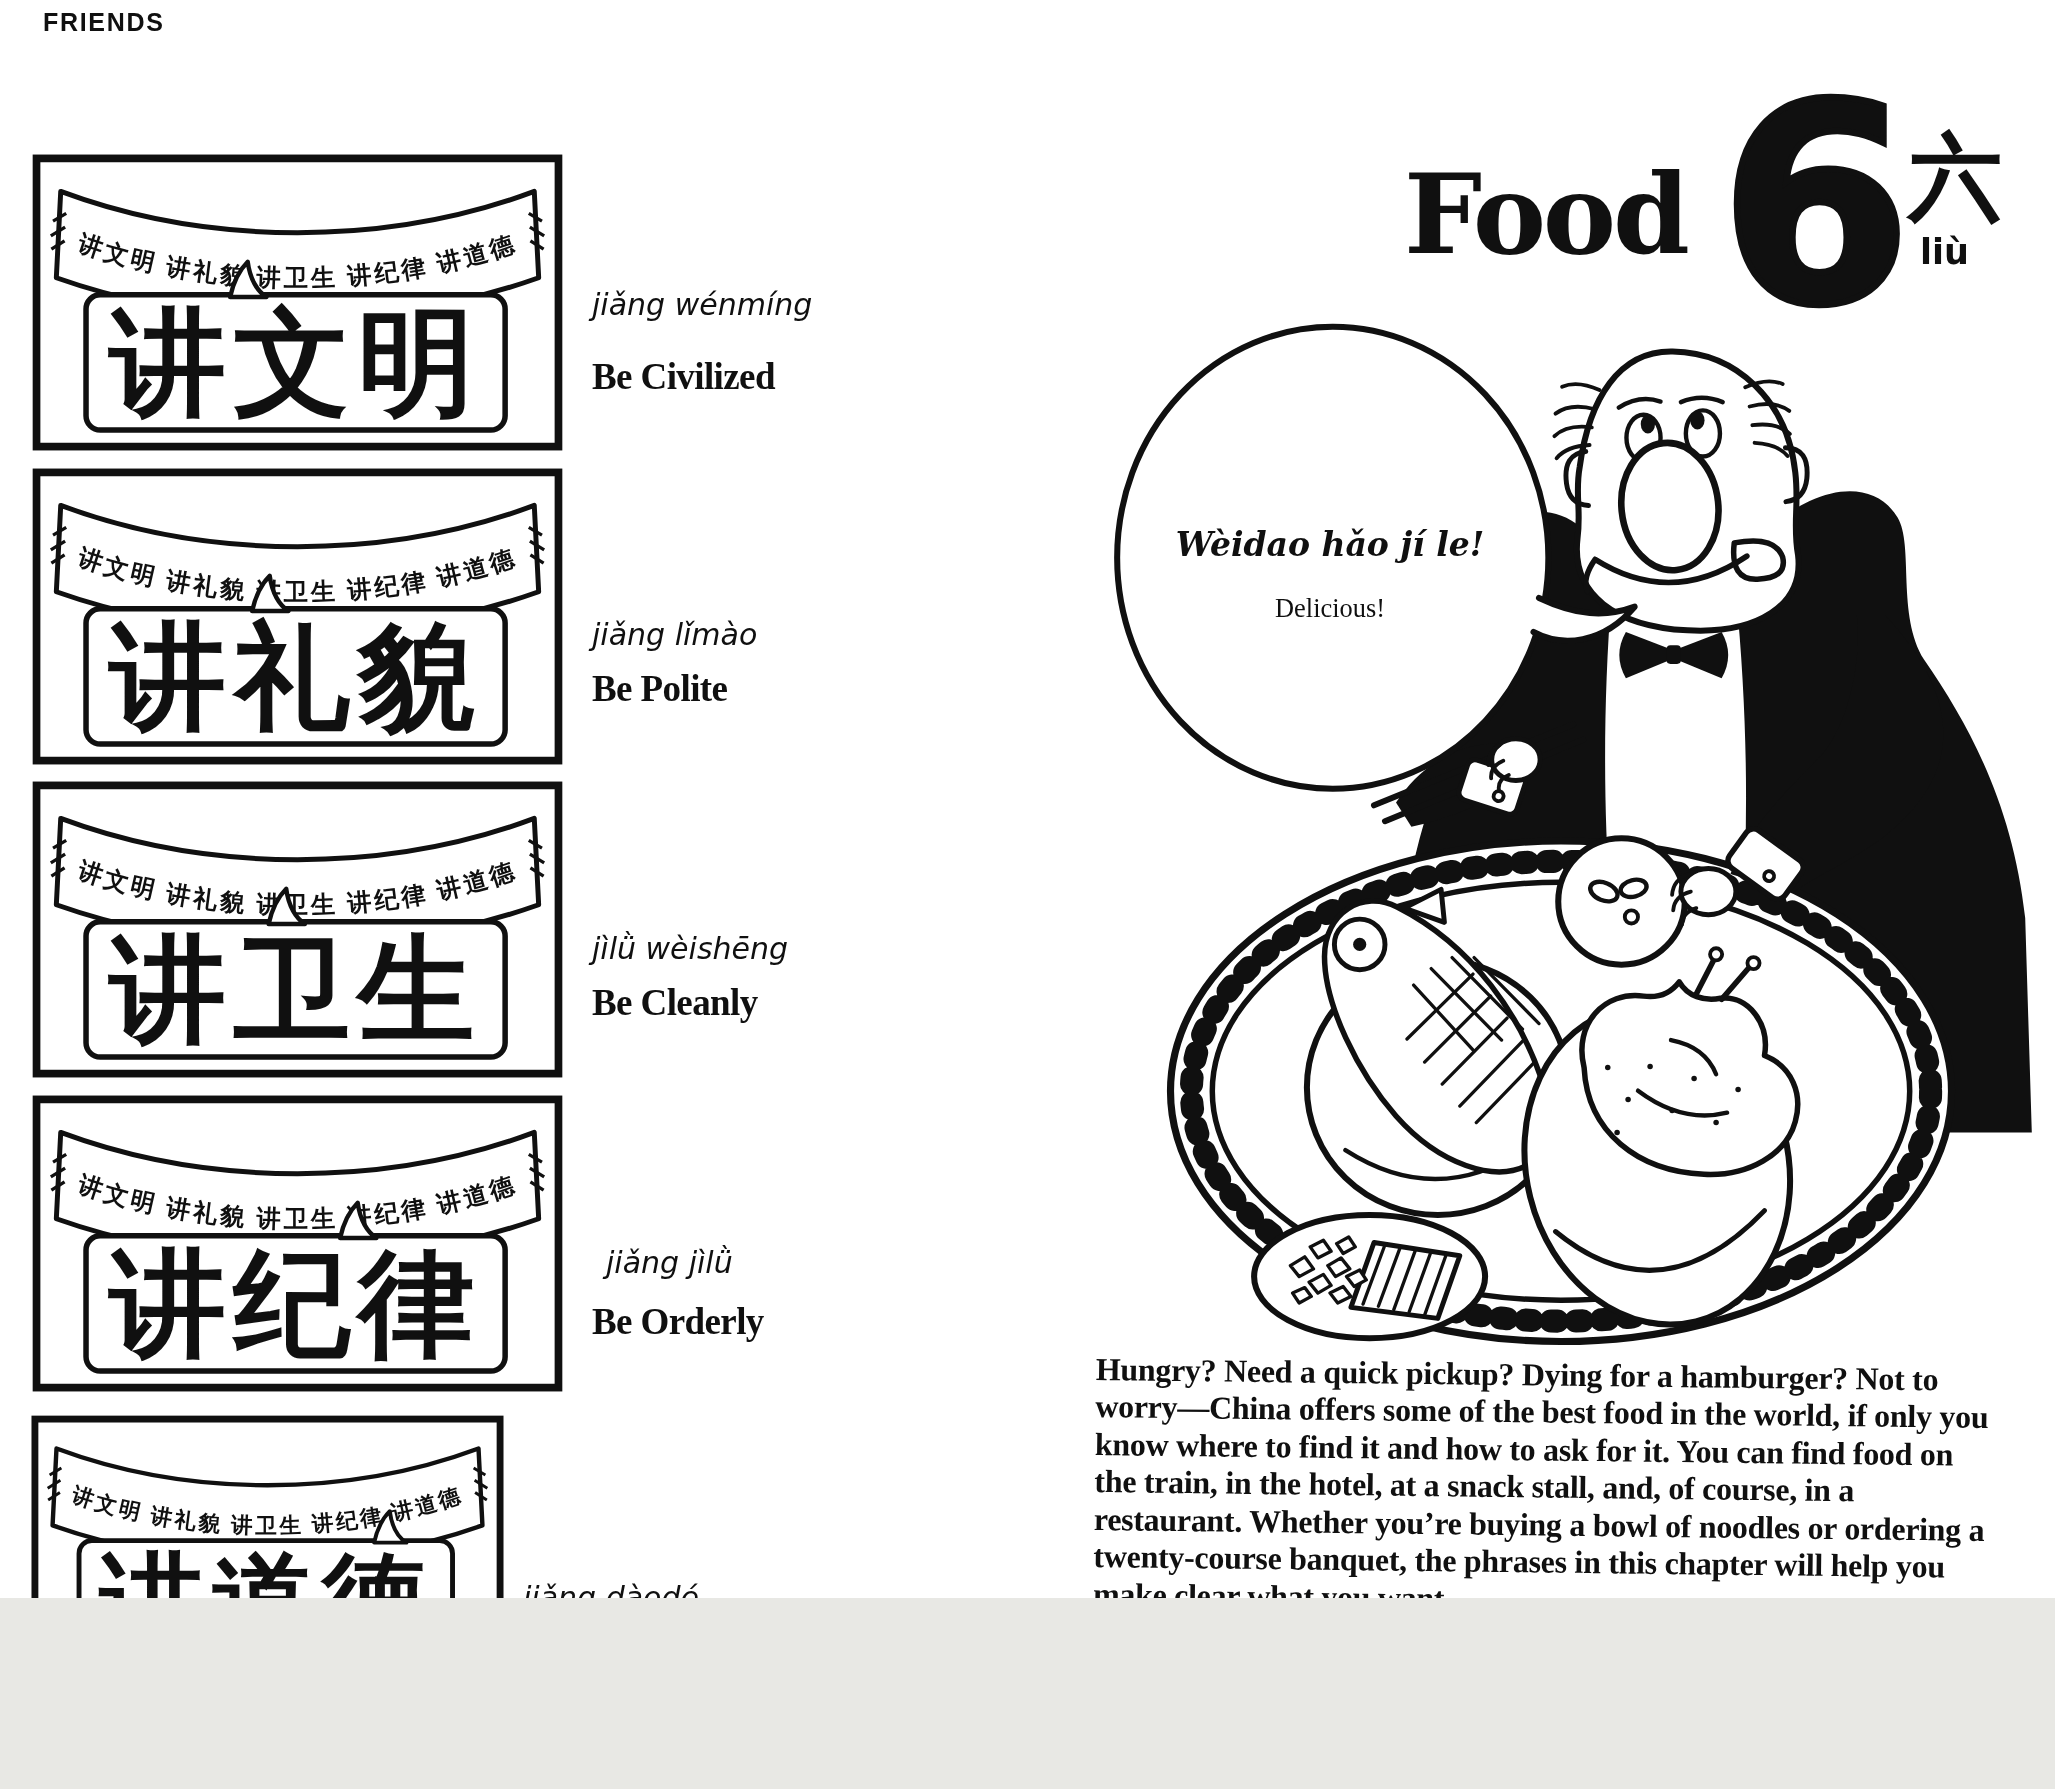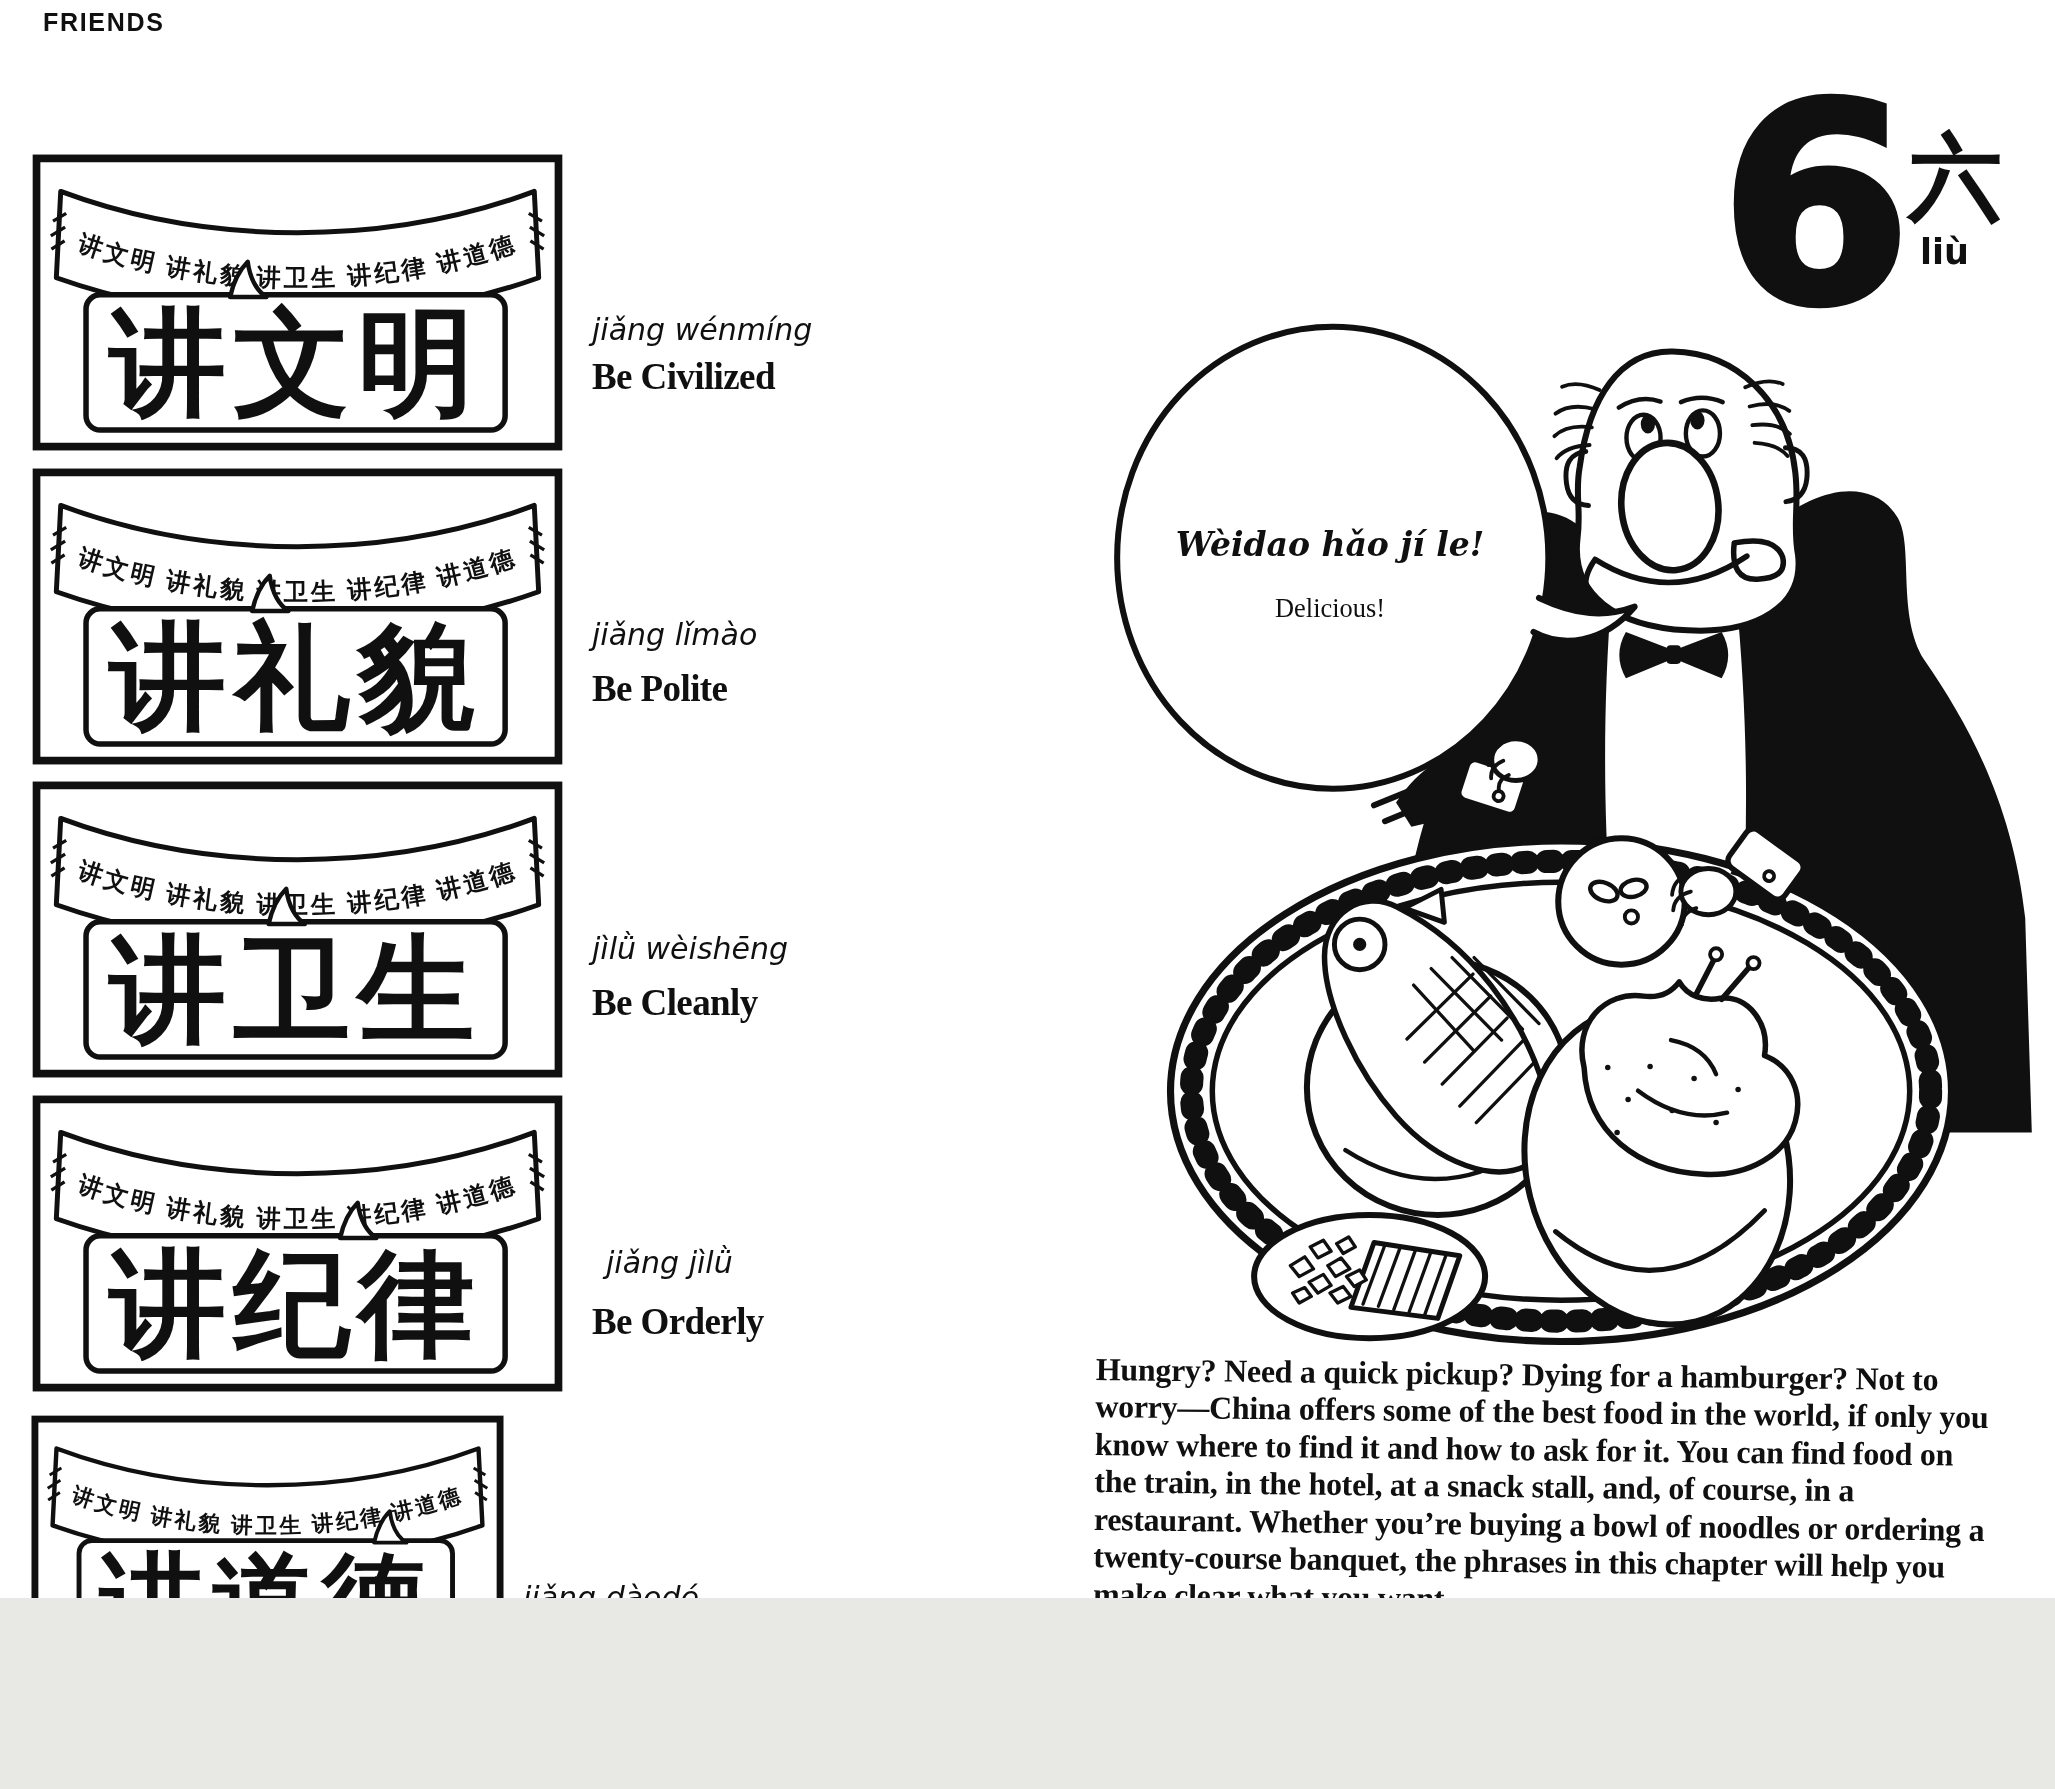--- a/index.html
+++ b/index.html
@@ -35,21 +35,21 @@
     <path d="M 52,68 C 320,168 645,168 913,68 L 921,225 C 648,322 318,322 44,225 Z" fill="#fff" stroke="#101010" stroke-width="9" stroke-linejoin="round"></path>
     <path d="M 62,108 l -24,14 M 60,133 l -26,16 M 59,158 l -24,15 M 903,108 l 24,14 M 905,133 l 26,16 M 906,158 l 24,15" stroke="#101010" stroke-width="6"></path>
     <defs>
         <path id="rib1" d="M 85,176 C 330,262 635,262 880,176"></path>
       </defs>
     <text class="rib"><textPath href="#rib1" startOffset="50%" text-anchor="middle">讲文明 讲礼貌 讲卫生 讲纪律 讲道德</textPath></text>
     <rect x="98" y="256" width="762" height="246" rx="26" fill="#fff" stroke="#101010" stroke-width="10"></rect>
     <path d="M 360,260 C 368,224 382,206 392,196 C 396,228 410,250 426,260 Z" fill="#fff" stroke="#101010" stroke-width="8" stroke-linejoin="round"></path>
     <text class="big" x="479" y="452" text-anchor="middle">讲文明</text>
   </svg>
-  <div class="abs pinyin" style="left:592px;top:312px;">jiǎng wénmíng</div>
+  <div class="abs pinyin" style="left:592px;top:287px;">jiǎng wénmíng</div>
   <div class="abs english" style="left:592px;top:355px;">Be Civilized</div>
 
   <svg class="abs" style="left:32px;top:468px;" width="531" height="297" viewBox="0 0 965 540">
     <rect x="8" y="8" width="949" height="524" fill="#fff" stroke="#101010" stroke-width="14"></rect>
     <path d="M 52,68 C 320,168 645,168 913,68 L 921,225 C 648,322 318,322 44,225 Z" fill="#fff" stroke="#101010" stroke-width="9" stroke-linejoin="round"></path>
     <path d="M 62,108 l -24,14 M 60,133 l -26,16 M 59,158 l -24,15 M 903,108 l 24,14 M 905,133 l 26,16 M 906,158 l 24,15" stroke="#101010" stroke-width="6"></path>
     <defs>
         <path id="rib2" d="M 85,176 C 330,262 635,262 880,176"></path>
       </defs>
     <text class="rib"><textPath href="#rib2" startOffset="50%" text-anchor="middle">讲文明 讲礼貌 讲卫生 讲纪律 讲道德</textPath></text>
@@ -100,20 +100,21 @@
     <text class="rib"><textPath href="#rib5" startOffset="50%" text-anchor="middle">讲文明 讲礼貌 讲卫生 讲纪律 讲道德</textPath></text>
     <rect x="98" y="256" width="762" height="246" rx="26" fill="#fff" stroke="#101010" stroke-width="10"></rect>
     <path d="M 700,260 C 708,224 722,206 732,196 C 736,228 750,250 766,260 Z" fill="#fff" stroke="#101010" stroke-width="8" stroke-linejoin="round"></path>
     <text class="big" x="479" y="452" text-anchor="middle">讲道德</text>
   </svg>
   <div class="abs pinyin" style="left:523px;top:1580px;">jiǎng dàodé</div>
   <div class="abs english" style="left:523px;top:1637px;">Be Moral</div>
 
   <div class="abs pagenum" style="left:26.4px;top:1733px;">58</div>
 
+  <div class="abs chapter-title" style="left:1404px;top:150px;">Food</div>
   <div class="abs chapter-number" style="left:1720px;top:94px;">6</div>
   <div class="abs chapter-hanzi" style="left:1908px;top:131px;">六</div>
   <div class="abs chapter-pinyin" style="left:1920px;top:232px;">liù</div>
 
   <svg class="abs" style="left:1088px;top:307px;" width="968" height="1079" viewBox="0 0 1760 1960">
     <g stroke="#101010" fill="none" stroke-linecap="round" stroke-linejoin="round">
 
       <path d="M 560,1500 C 540,1160 600,900 680,780 C 735,690 692,570 702,488 C 712,405 762,368 832,372 C 884,376 932,424 948,472 L 948,524
                C 992,588 1132,588 1178,524 L 1182,472 C 1202,420 1252,382 1312,352 C 1382,320 1442,332 1472,382 C 1502,432 1470,560 1520,640
                C 1606,764 1682,910 1704,1110 L 1716,1500 Z" fill="#101010" stroke="none"></path>

